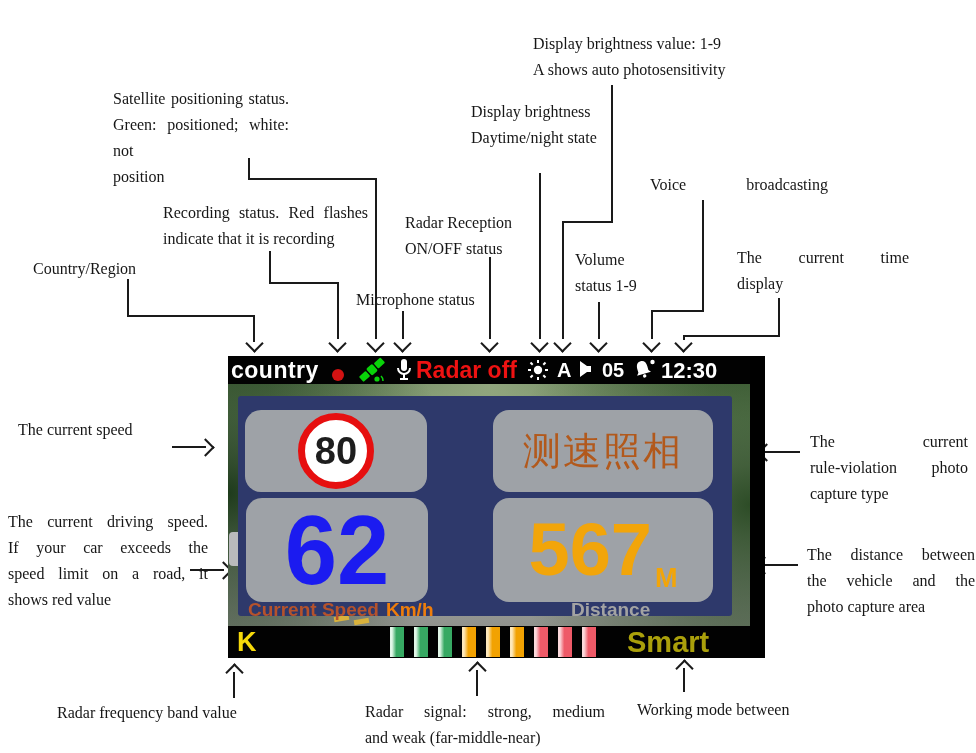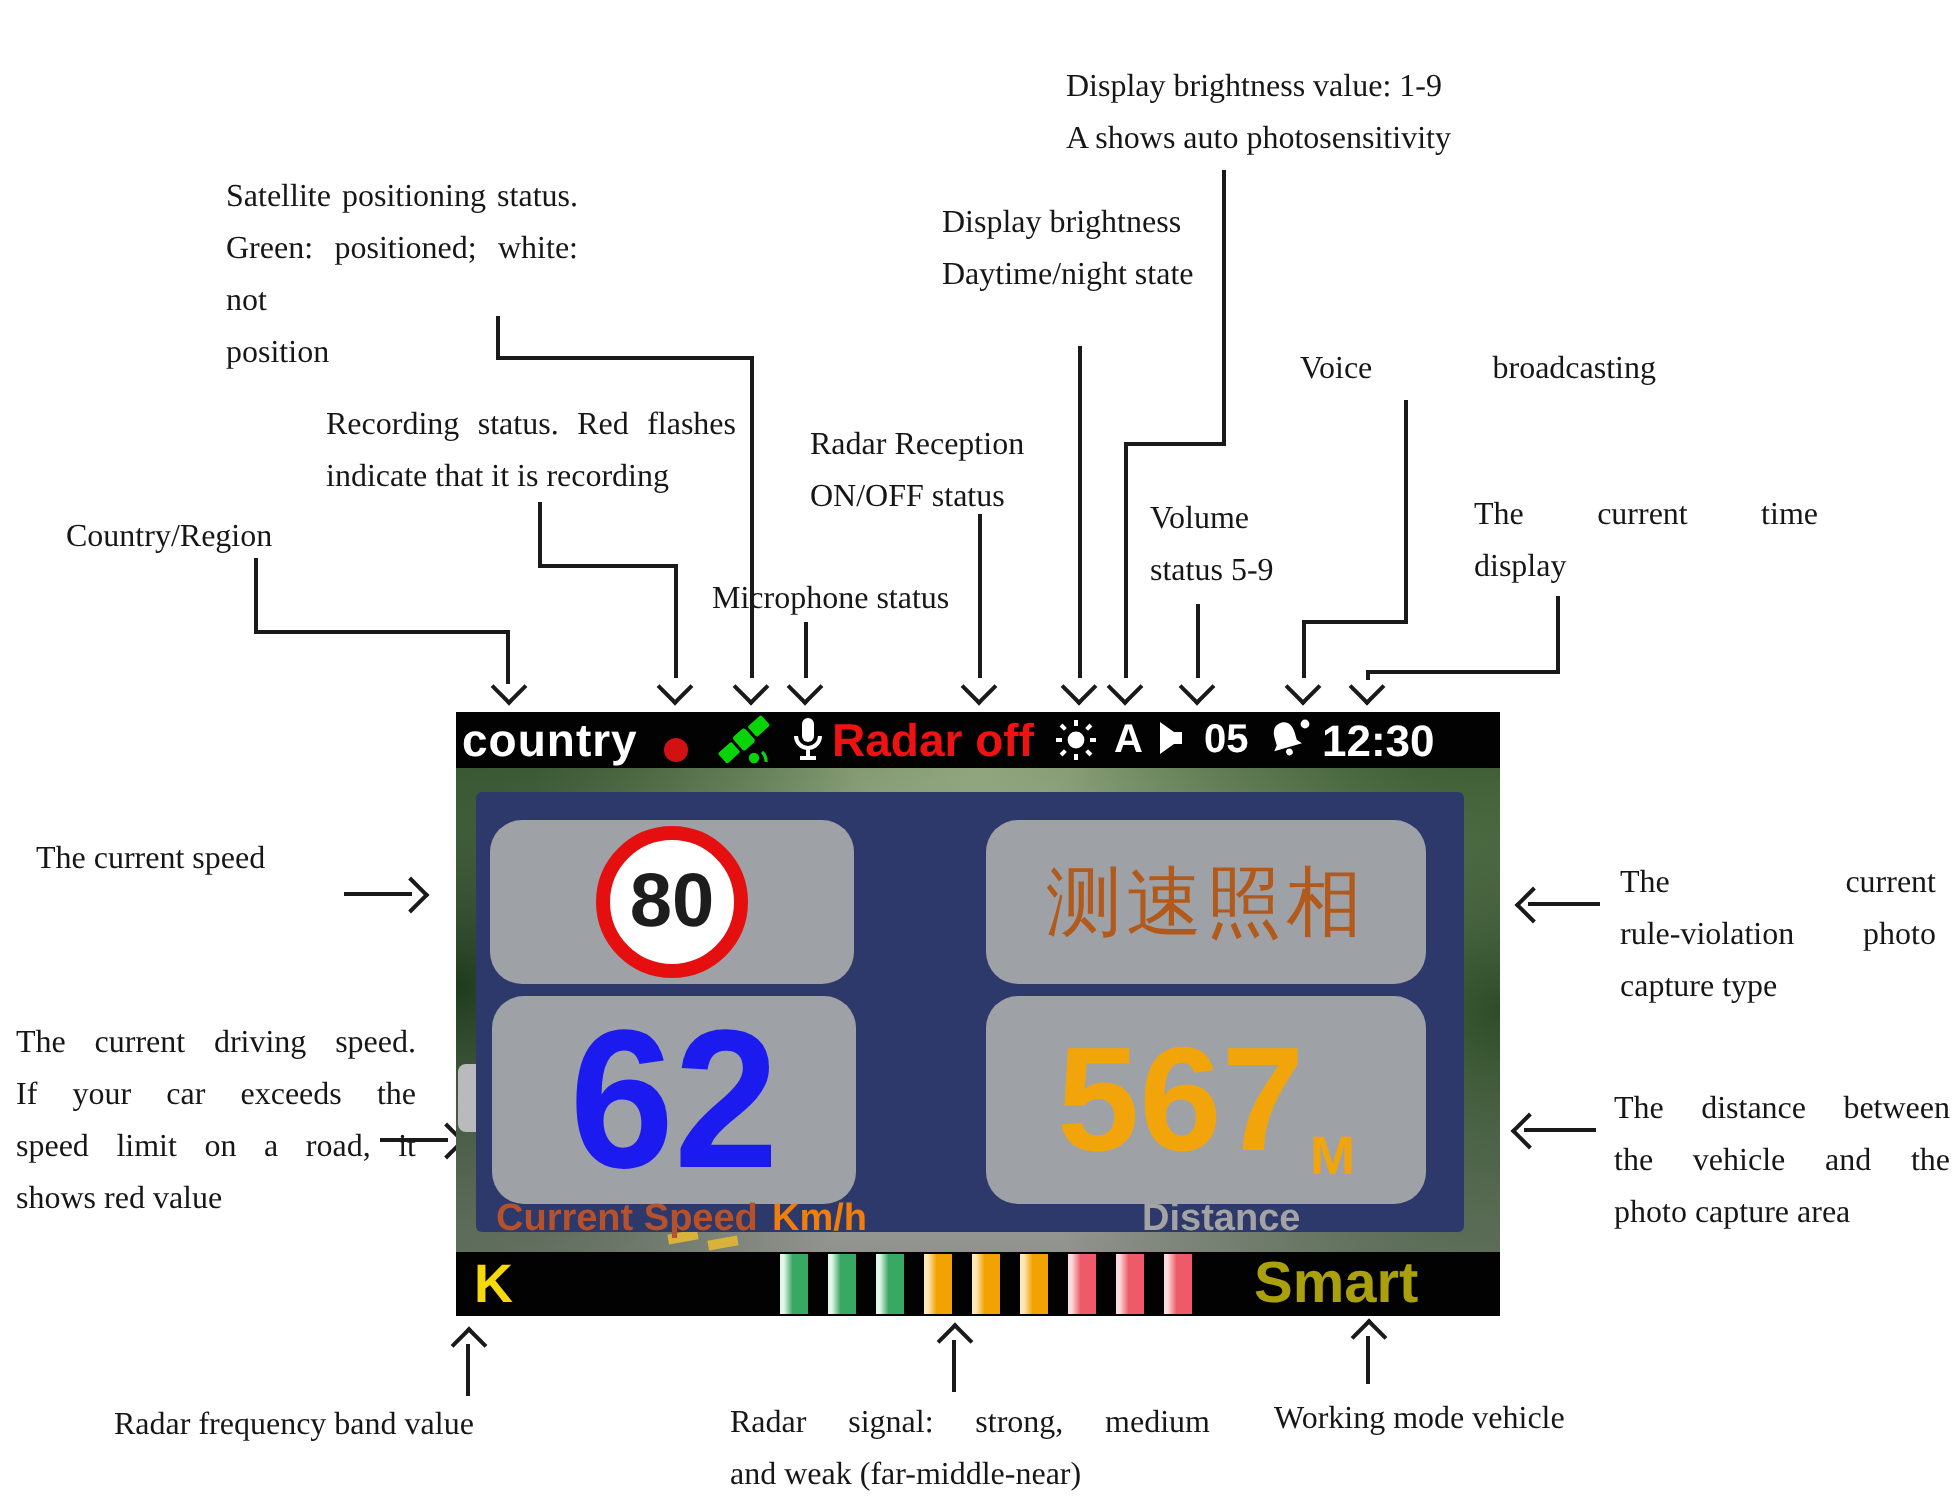--- a/index.html
+++ b/index.html
@@ -12,21 +12,21 @@
   .just .jl:last-child{text-align-last:left;}
   .jall .jl:last-child{text-align-last:justify !important;}
   
   .lineseg{position:absolute;background:#1a1a1a;}
   .chev{position:absolute;width:11px;height:11px;border:0 solid #1a1a1a;}
   .chev.d{border-right-width:2px;border-bottom-width:2px;transform:rotate(45deg);}
   .chev.u{border-left-width:2px;border-top-width:2px;transform:rotate(45deg);}
   .chev.l{border-left-width:2px;border-bottom-width:2px;transform:rotate(45deg);}
   .chev.r{border-top-width:2px;border-right-width:2px;transform:rotate(45deg);}
   
-  .screen{position:absolute;left:228px;top:356px;width:522px;height:302px;background:#000;}
+  .screen{position:absolute;left:228px;top:356px;width:522px;height:302px;background:#000;padding-left:15px;}
   .topbar{position:absolute;left:0;top:0;width:522px;height:28px;background:#020202;color:#fff;
           font-family:"Liberation Sans",sans-serif;}
   .topbar span{position:absolute;white-space:nowrap;}
   .tb-country{left:3px;top:1px;font-size:23px;font-weight:bold;letter-spacing:.5px;}
   .tb-dot{left:104px;top:13px;width:12px;height:12px;border-radius:50%;background:#d21212;}
   .tb-radar{left:188px;top:1px;font-size:23px;font-weight:600;color:#ee1212;}
   .tb-a{left:329px;top:3px;font-size:20px;font-weight:bold;}
   .tb-vol{left:374px;top:3px;font-size:20px;font-weight:600;}
   .tb-time{left:433px;top:2px;font-size:22px;font-weight:bold;}
   .icon{position:absolute;}
@@ -91,21 +91,21 @@
     <div class="jl">Voice broadcasting</div>
   </div>
 <div class="ann" style="left:33px;top:256px;">
     <div class="jl">Country/Region</div>
   </div>
 <div class="ann" style="left:356px;top:287px;">
     <div class="jl">Microphone status</div>
   </div>
 <div class="ann" style="left:575px;top:247px;width:80px;line-height:28px;">
     <div class="jl">Volume</div>
-    <div class="jl">status 5-9</div>
+    <div class="jl">status 1-9</div>
   </div>
 <div class="ann just" style="left:737px;top:245px;width:172px;">
     <div class="jl">The current time</div>
     <div class="jl">display</div>
   </div>
 <div class="ann just" style="left:18px;top:417px;width:148px;">
     <div class="jl">The current speed</div>
   </div>
 <div class="ann just" style="left:8px;top:509px;width:200px;">
     <div class="jl">The current driving speed.</div>
@@ -124,21 +124,21 @@
     <div class="jl">photo capture area</div>
   </div>
 <div class="ann" style="left:57px;top:700px;text-align:center;">
     <div class="jl">Radar frequency band value</div>
   </div>
 <div class="ann just" style="left:365px;top:699px;width:240px;">
     <div class="jl">Radar signal: strong, medium</div>
     <div class="jl">and weak (far-middle-near)</div>
   </div>
 <div class="ann" style="left:637px;top:697px;">
-    <div class="jl">Working mode vehicle</div>
+    <div class="jl">Working mode between</div>
   </div>
 
 <div class="lineseg" style="left:127px;top:279px;width:2px;height:38px;"></div>
 <div class="lineseg" style="left:127px;top:315px;width:128px;height:2px;"></div>
 <div class="lineseg" style="left:253px;top:316px;width:2px;height:26px;"></div>
 <div class="chev d" style="left:248px;top:337px;"></div>
 
 <div class="lineseg" style="left:248px;top:158px;width:2px;height:22px;"></div>
 <div class="lineseg" style="left:248px;top:178px;width:129px;height:2px;"></div>
 <div class="lineseg" style="left:375px;top:179px;width:2px;height:160px;"></div>

